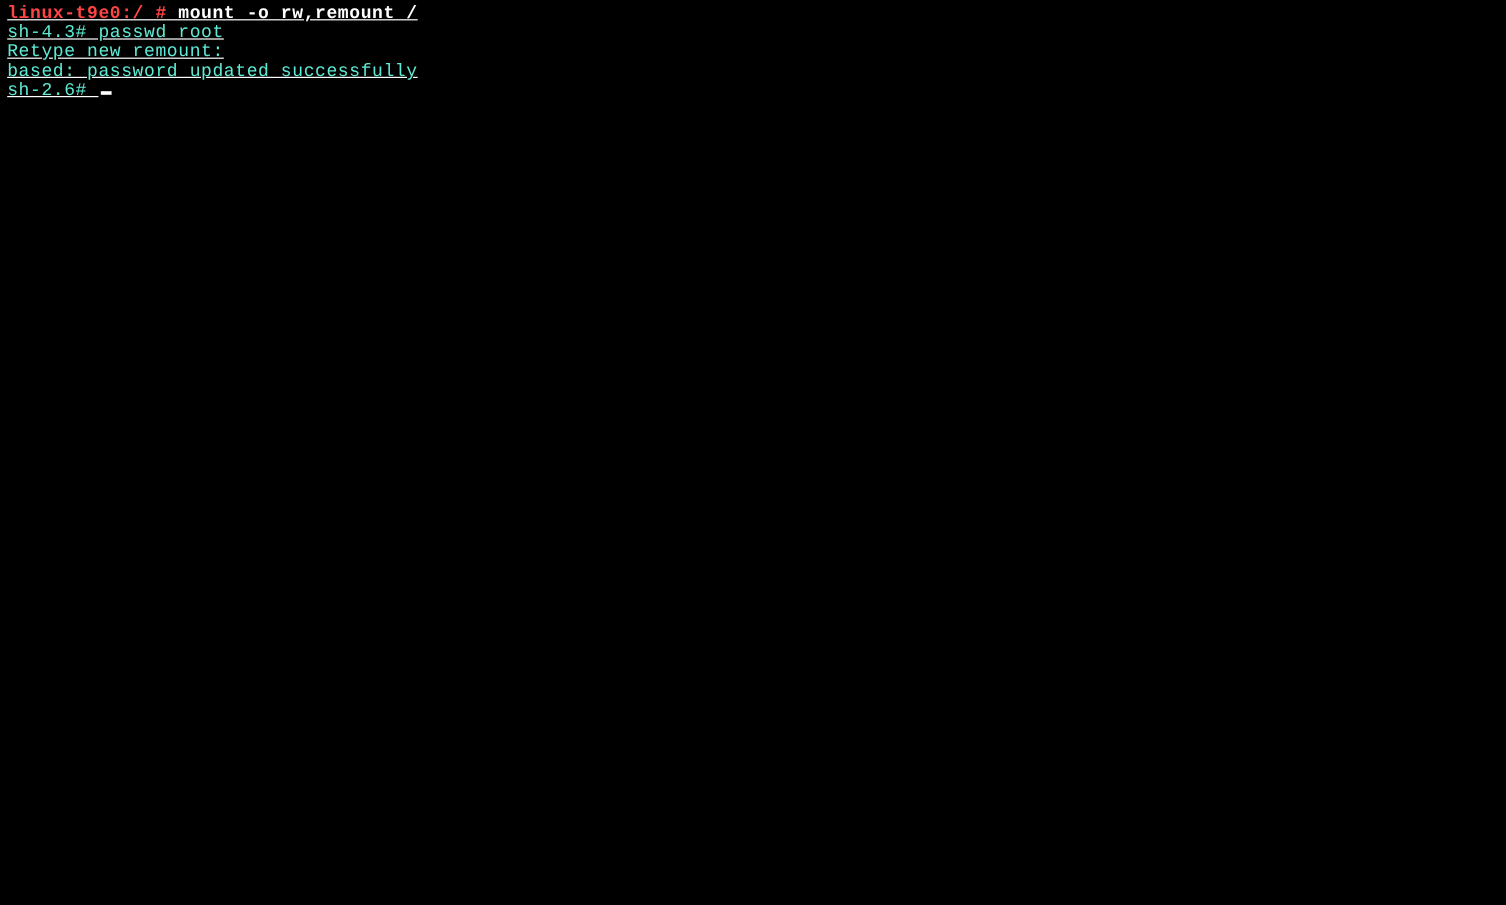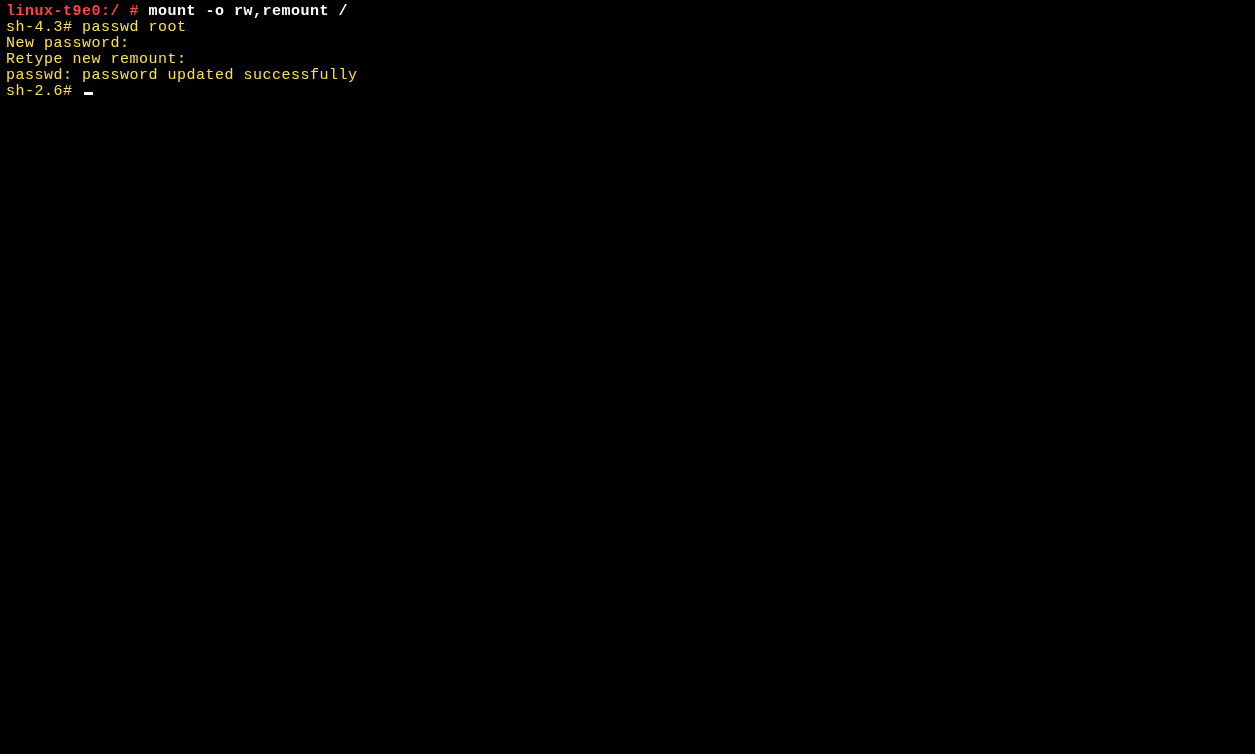--- a/index.html
+++ b/index.html
@@ -14,46 +14,46 @@
       font-family: 'Courier New', monospace;
       font-size: 15px;
       line-height: 16px;
       color: #ffffff;
       padding: 4px 6px;
       overflow: hidden;
       letter-spacing: 0.5px;
     }
     .line {
       white-space: pre;
+      text-decoration: underline;
     }
     .prompt-red {
       color: #ff4444;
       font-weight: bold;
     }
     .white {
       color: #ffffff;
       font-weight: bold;
     }
     .normal {
-      color: #fde047;
+      color: #5eead4;
     }
     .cursor {
       display: inline-block;
       width: 9px;
       height: 3px;
       background: #ffffff;
       vertical-align: baseline;
       position: relative;
       top: 0px;
       margin-left: 2px;
     }
   </style>
 </head>
 <body>
 
 <div id="terminal">
     <div class="line"><span class="prompt-red">linux-t9e0:/ #</span><span class="white"> mount -o rw,remount /</span></div>
     <div class="line"><span class="normal">sh-4.3# passwd root</span></div>
-    <div class="line"><span class="normal">New password:</span></div>
     <div class="line"><span class="normal">Retype new remount:</span></div>
-    <div class="line"><span class="normal">passwd: password updated successfully</span></div>
+    <div class="line"><span class="normal">based: password updated successfully</span></div>
     <div class="line"><span class="normal">sh-2.6# </span><span class="cursor"></span></div>
   </div>
 
 </body></html>

